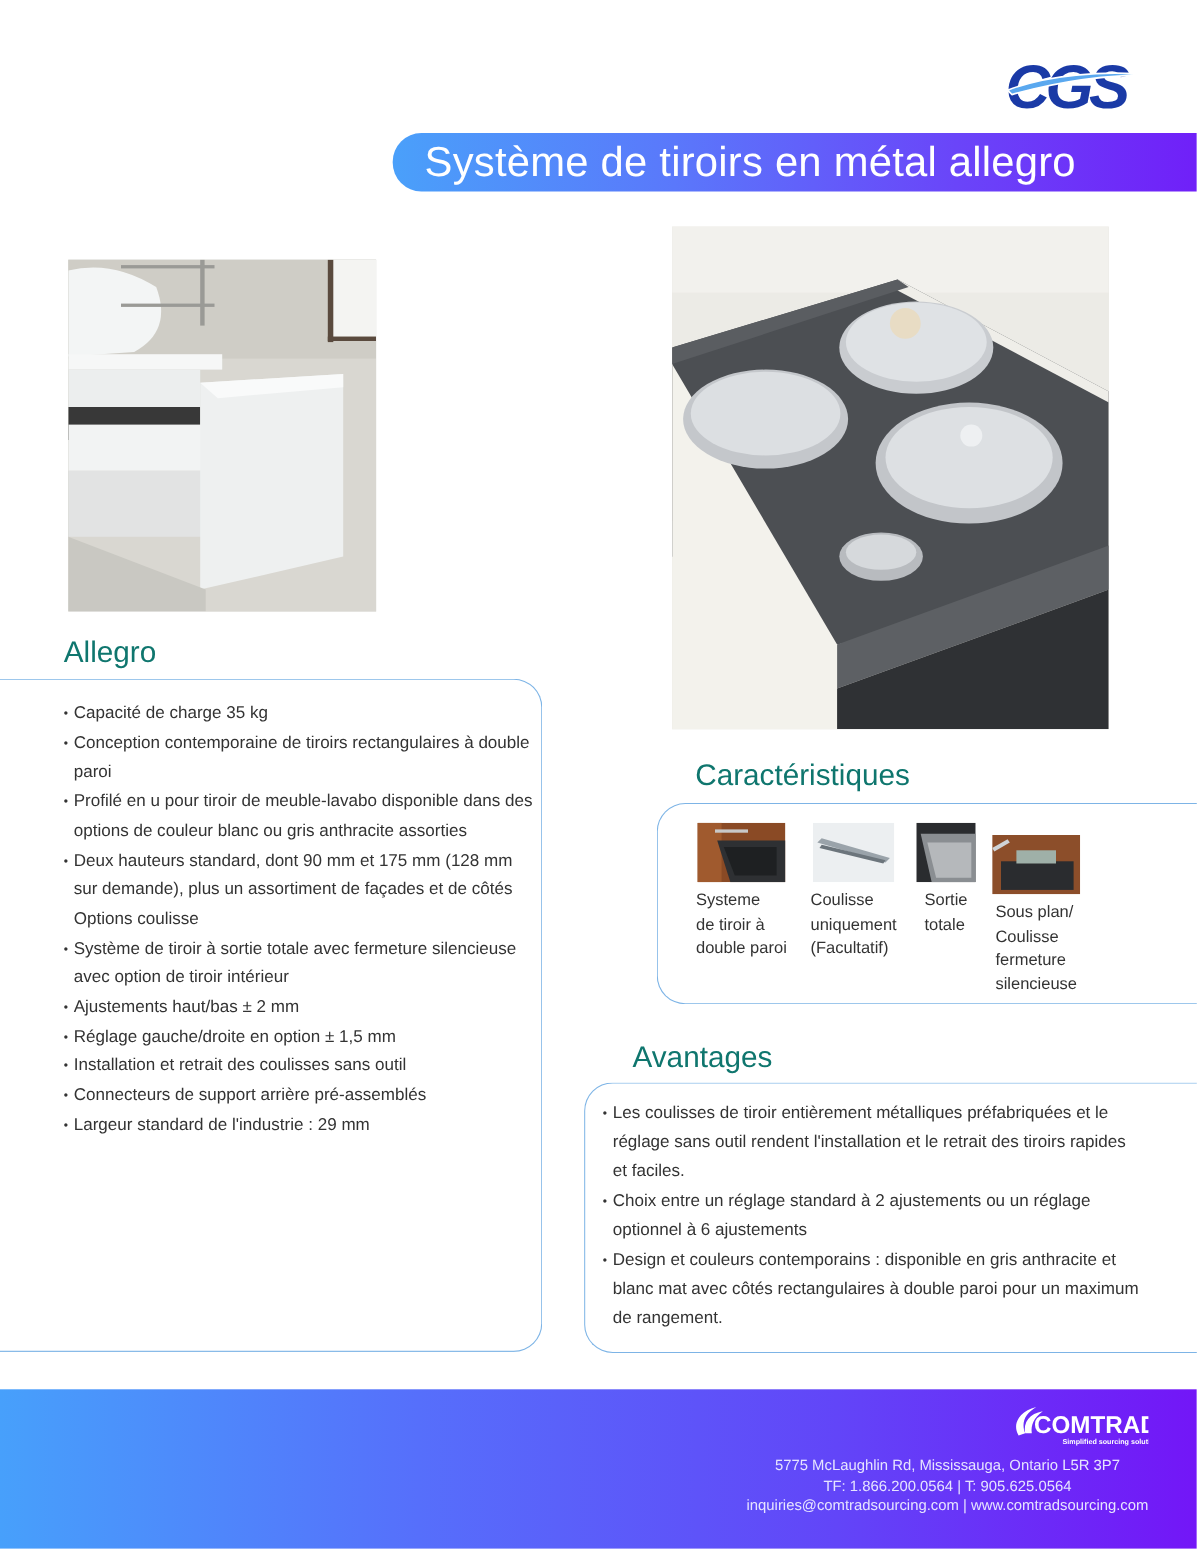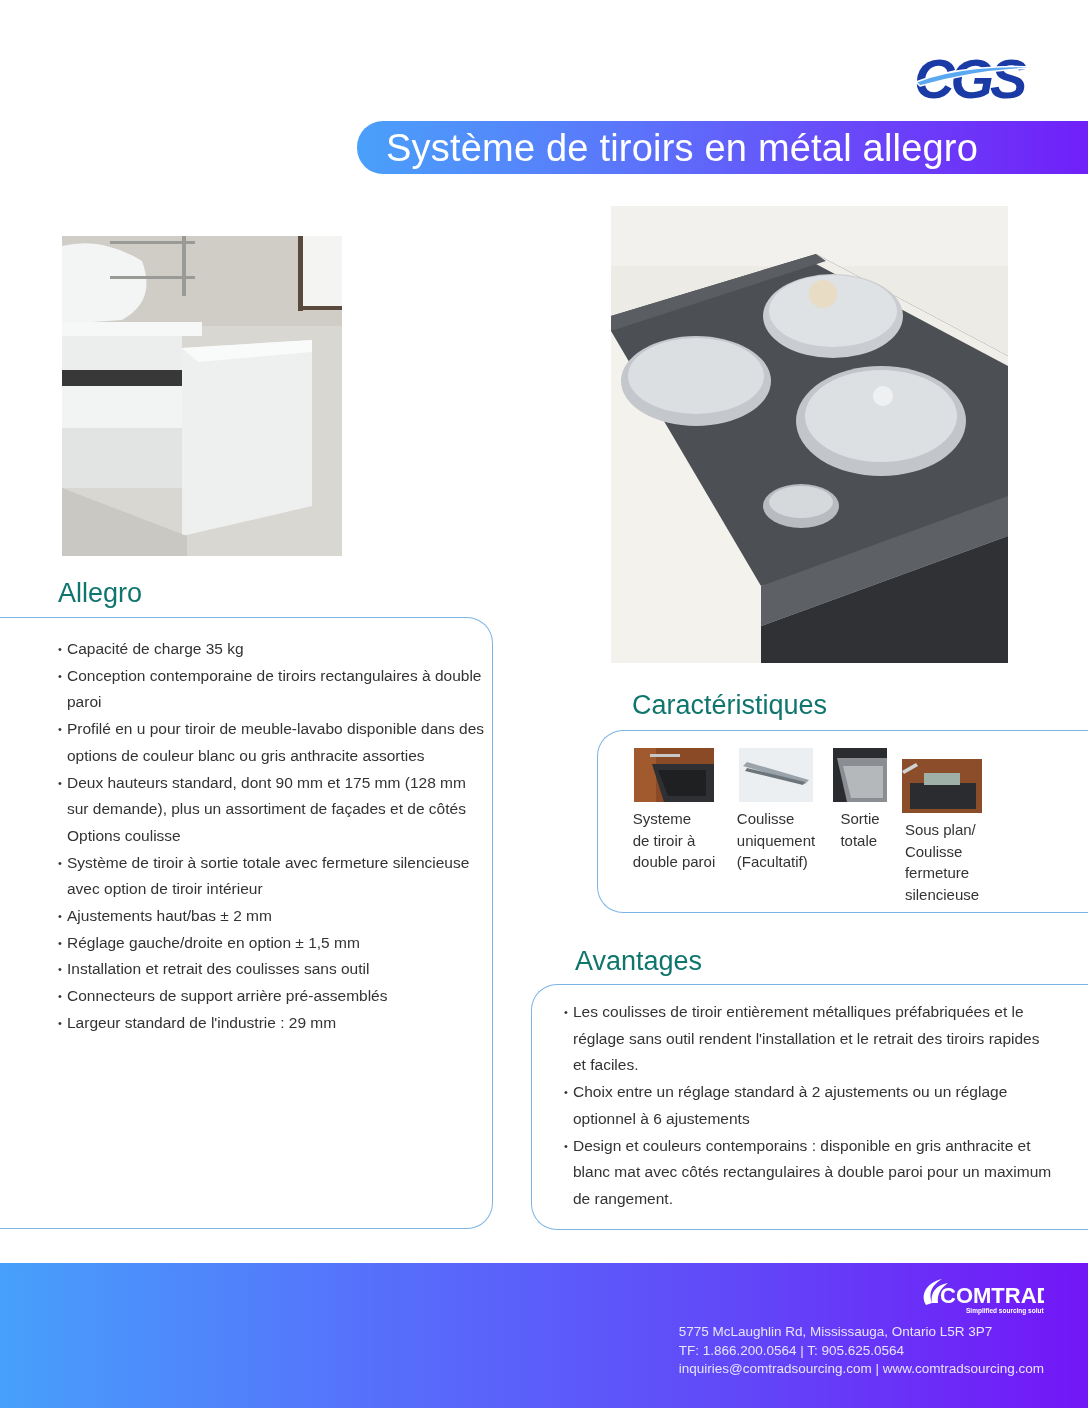--- a/index.html
+++ b/index.html
@@ -51,35 +51,35 @@
     left: 531px; top: 984px; width: 580px; height: 244px;
     border-radius: 26px 0 0 26px; border-right: none;
   }
 
   
   .bullet-list { list-style: none; margin: 0; padding: 0; font-size: 15.5px; line-height: 26.7px; color: #333; }
   .bullet-list li { position: relative; padding-left: 9px; }
   .bullet-list li::before { content: "•"; position: absolute; left: 0; top: 0; font-size: 11px; }
   .bullet-list li.no-bullet::before { content: ""; }
   .allegro-list { left: 58px; top: 636px; width: 430px; }
-  .avantages-list { left: 564px; top: 999px; width: 490px; }
+  .avantages-list { left: 548px; top: 999px; width: 490px; }
 
   
   .features { left: 620px; top: 748px; display: flex; align-items: flex-start; }
   .feature { display: flex; flex-direction: column; align-items: center; }
   .feature-img { height: 54px; }
   .feature-label { font-size: 15px; line-height: 21.5px; color: #333; margin-top: 6px; white-space: pre-line; }
 
   
   .footer {
     left: 0; top: 1263px; width: 1088px; height: 145px;
     background: linear-gradient(90deg, #47a0fb 0%, #566ffb 35%, #6245f8 70%, #7316f7 100%);
   }
   .footer-logo { right: 44px; top: 10px; width: 132px; height: 44px; }
-  .footer-lines { right: 44px; top: 60px; text-align: left; color: #e6e4ff; font-size: 13.5px; line-height: 18.5px; font-weight: 300; }
+  .footer-lines { right: 44px; top: 60px; text-align: center; color: #e6e4ff; font-size: 13.5px; line-height: 18.5px; font-weight: 300; }
 </style>
 </head>
 <body>
 
 <div class="abs logo-cgs">
   <svg width="140" height="60" viewBox="0 0 140 60">
     <text x="2" y="52" font-family="Liberation Sans, sans-serif" font-weight="bold" font-size="56" fill="#1a3aa6" letter-spacing="-4" font-style="italic">CGS</text>
     <path d="M4 36 C 40 22, 90 18, 136 22 C 95 22, 50 28, 8 40 Z" fill="#5aa8ef" stroke="#ffffff" stroke-width="1.5"></path>
   </svg>
 </div>

